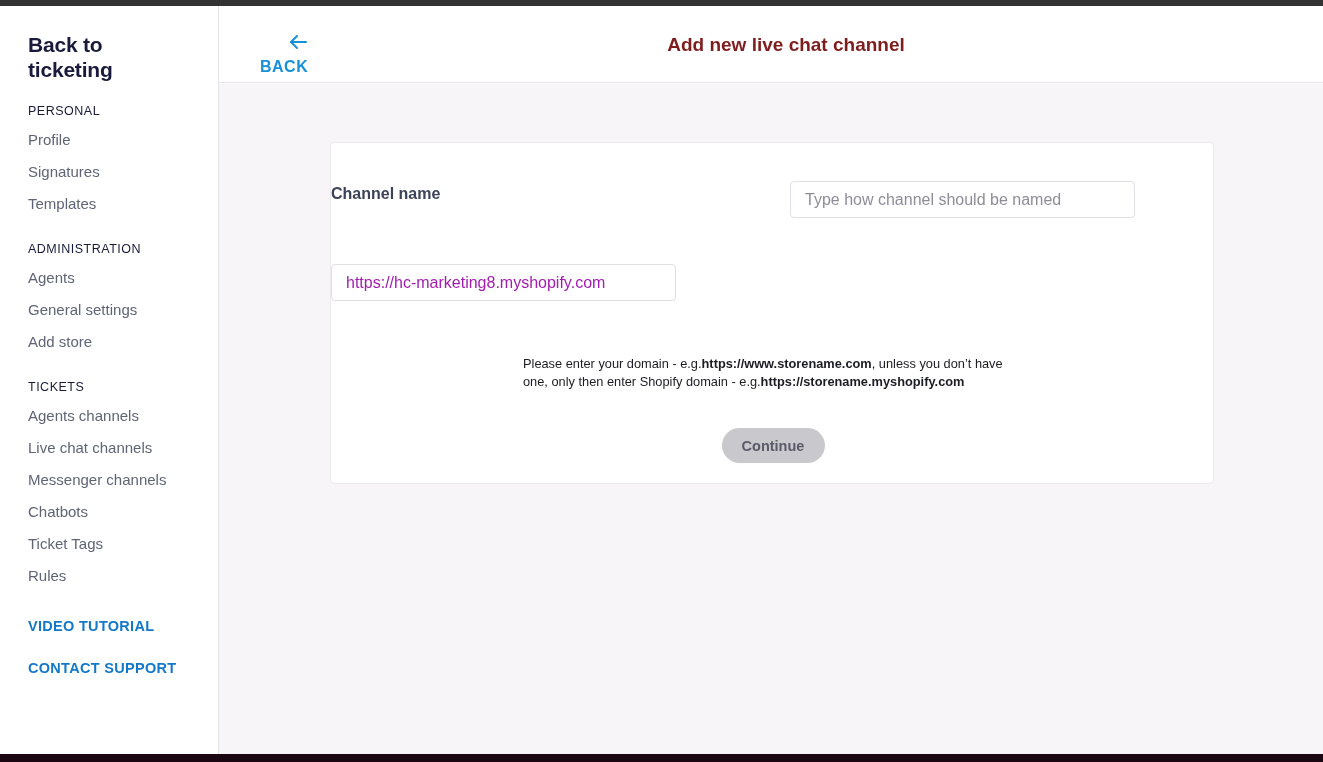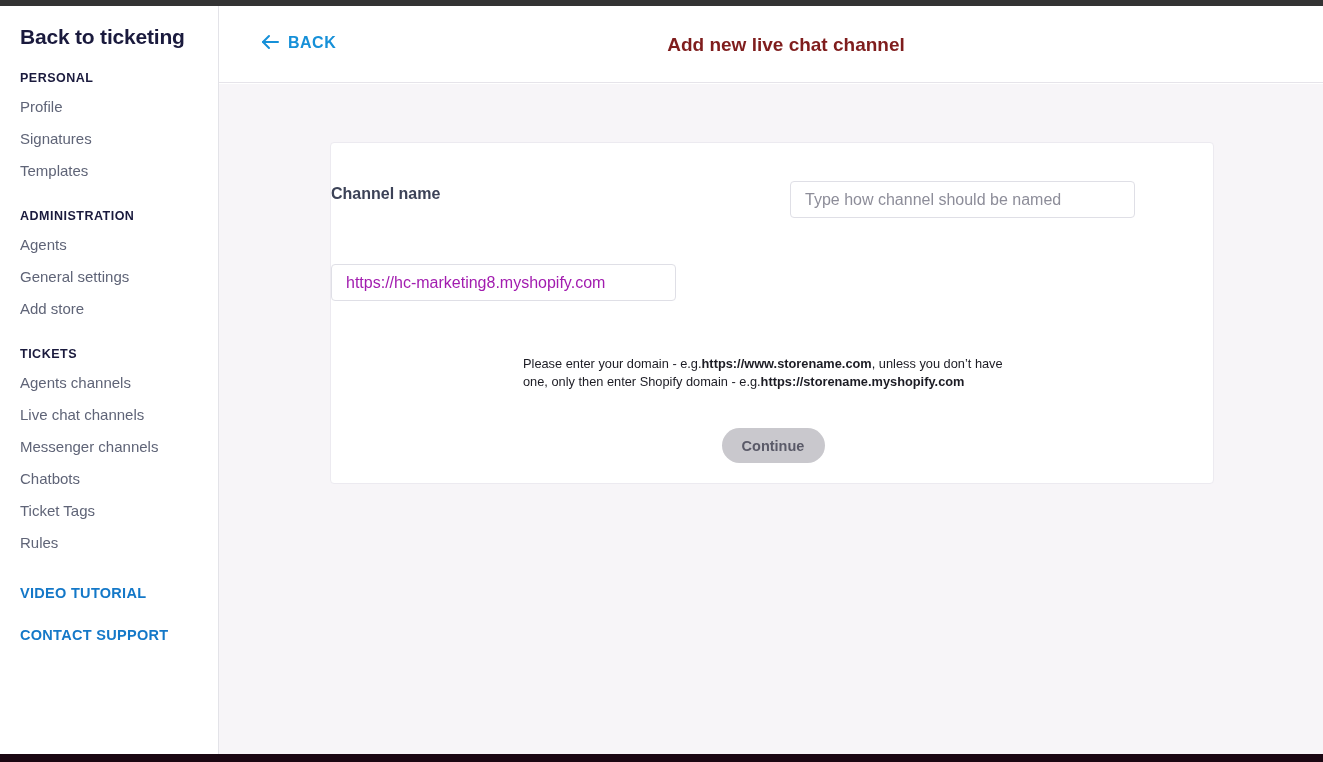--- a/index.html
+++ b/index.html
@@ -31,38 +31,38 @@
   }
 
   
   .sidebar {
     position: absolute;
     left: 0; top: 6px;
     width: 219px;
     height: 748px;
     background: #ffffff;
     border-right: 1px solid #e3e3e8;
-    padding: 0;
+    padding: 8px;
   }
   .sidebar-title {
     margin: 0;
     padding: 18px 20px 0 20px;
     font-size: 21px;
     line-height: 25px;
     font-weight: bold;
     color: #1a1a3d;
     letter-spacing: -0.2px;
   }
   .nav-section {
     margin-top: 22px;
   }
   .nav-heading {
     padding: 0 20px;
     font-size: 12.5px;
-    font-weight: bold;
+    font-weight: normal;
     letter-spacing: 0.5px;
     color: #1a1a3d;
     text-transform: uppercase;
     margin-bottom: 6px;
   }
   .nav-item {
     display: block;
     padding: 6px 20px;
     font-size: 15px;
     line-height: 20px;
@@ -89,27 +89,28 @@
     left: 219px; top: 6px;
     width: 1104px;
     height: 77px;
     background: #ffffff;
     border-bottom: 1px solid #e6e4ea;
   }
   .back-btn {
     position: absolute;
     left: 41px; top: 28px;
     display: flex;
-    align-items: flex-start;
+    align-items: flex-end;
     gap: 8px;
     background: none;
     border: none;
     padding: 0;
     cursor: pointer;
     font-family: inherit;
+    flex-direction: column;
   }
   .back-arrow {
     display: block;
     width: 20px; height: 16px;
     color: #1690d8;
   }
   .back-label {
     font-size: 16px;
     font-weight: bold;
     letter-spacing: 0.5px;

